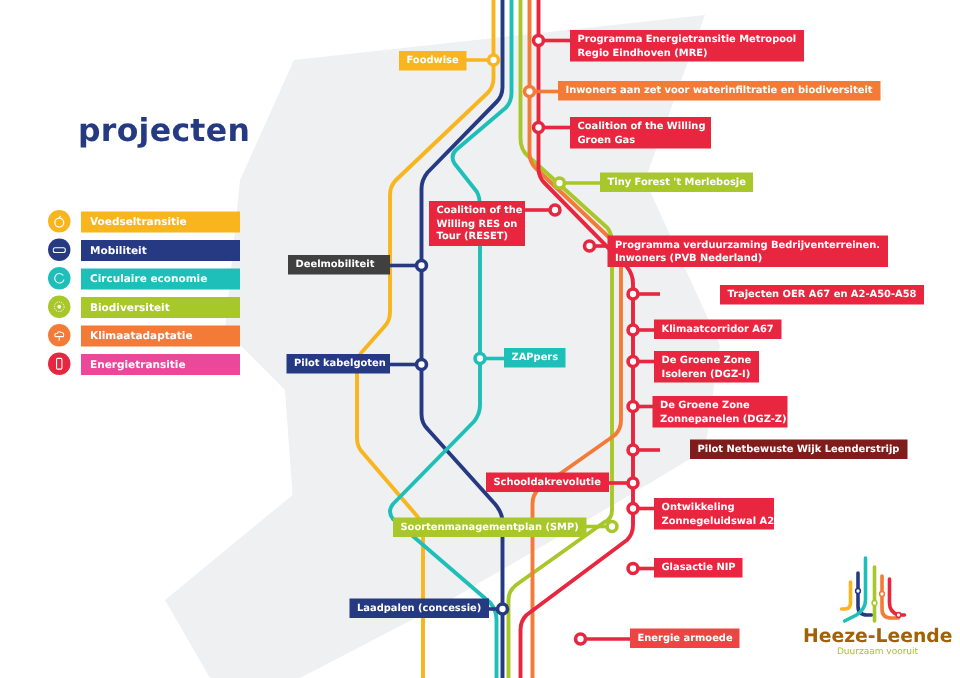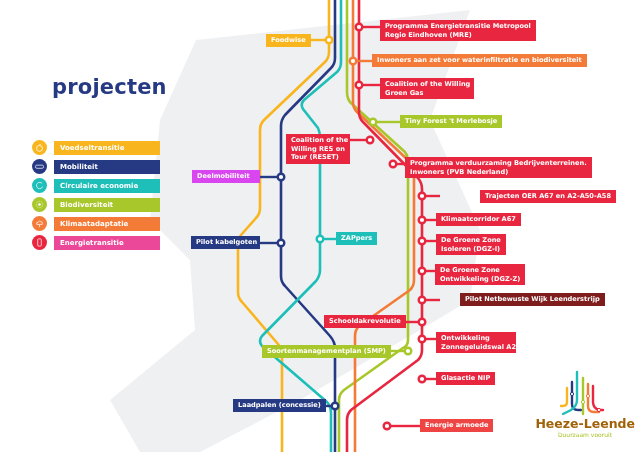--- a/index.html
+++ b/index.html
@@ -177,38 +177,38 @@
   <div>Coalition of the</div>
   <div>Willing RES on</div>
   <div>Tour (RESET)</div>
 </div>
 
 <div class="lbl" style="left:405px;top:157px;background:#e8263f;">
   <div>Programma verduurzaming Bedrijventerreinen.</div>
   <div>Inwoners (PVB Nederland)</div>
 </div>
 
-<div class="lbl" style="left:192px;top:170px;background:#d946ef;width:68px;"><span>Deelmobiliteit</span></div>
+<div class="lbl" style="left:192px;top:170px;background:#404040;width:68px;"><span>Deelmobiliteit</span></div>
 
 <div class="lbl" style="left:436px;top:190px;background:#e8263f;margin-left:44px;"><span>Trajecten OER A67 en A2-A50-A58</span></div>
 
 <div class="lbl" style="left:436px;top:213px;background:#e8263f;"><span>Klimaatcorridor A67</span></div>
 
 <div class="lbl" style="left:436px;top:234px;background:#e8263f;width:70px;">
   <div>De Groene Zone</div>
   <div>Isoleren (DGZ-I)</div>
 </div>
 
 <div class="lbl" style="left:191px;top:236px;background:#263a84;width:69px;"><span>Pilot kabelgoten</span></div>
 
 <div class="lbl" style="left:336px;top:232px;background:#1ebfb8;"><span>ZAPpers</span></div>
 
 <div class="lbl" style="left:435px;top:264px;background:#e8263f;width:90px;">
   <div>De Groene Zone</div>
-  <div>Ontwikkeling (DGZ-Z)</div>
+  <div>Zonnepanelen (DGZ-Z)</div>
 </div>
 
 <div class="lbl" style="left:460px;top:293px;background:#7f1d1d;"><span>Pilot Netbewuste Wijk Leenderstrijp</span></div>
 
 <div class="lbl" style="left:324px;top:315px;background:#e8263f;"><span>Schooldakrevolutie</span></div>
 
 <div class="lbl" style="left:436px;top:332px;background:#e8263f;width:80px;">
   <div>Ontwikkeling</div>
   <div>Zonnegeluidswal A2</div>
 </div>

